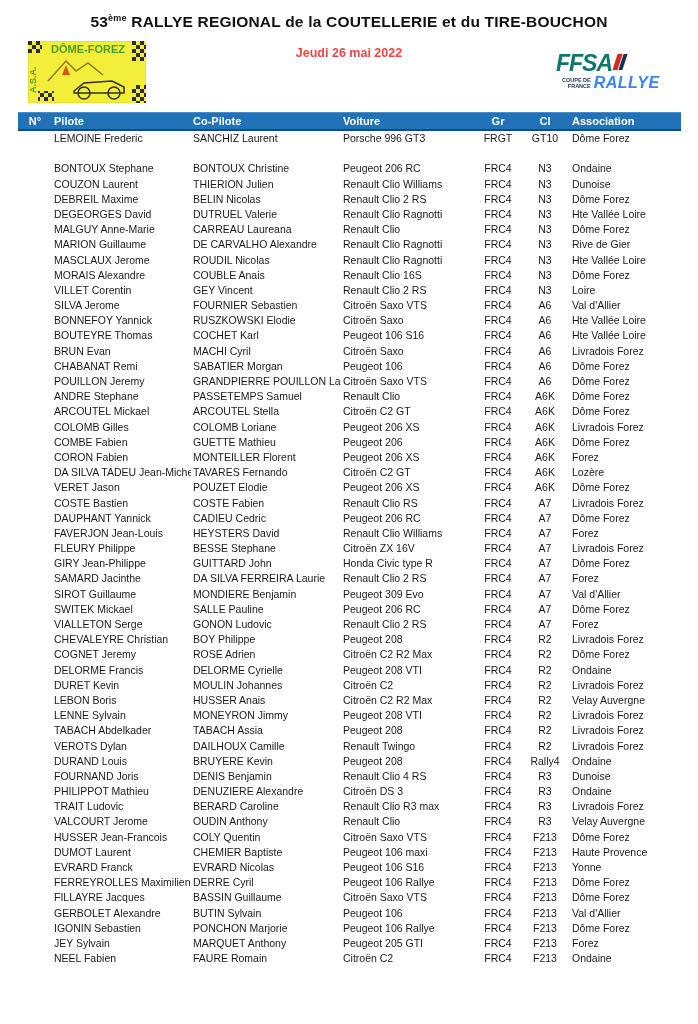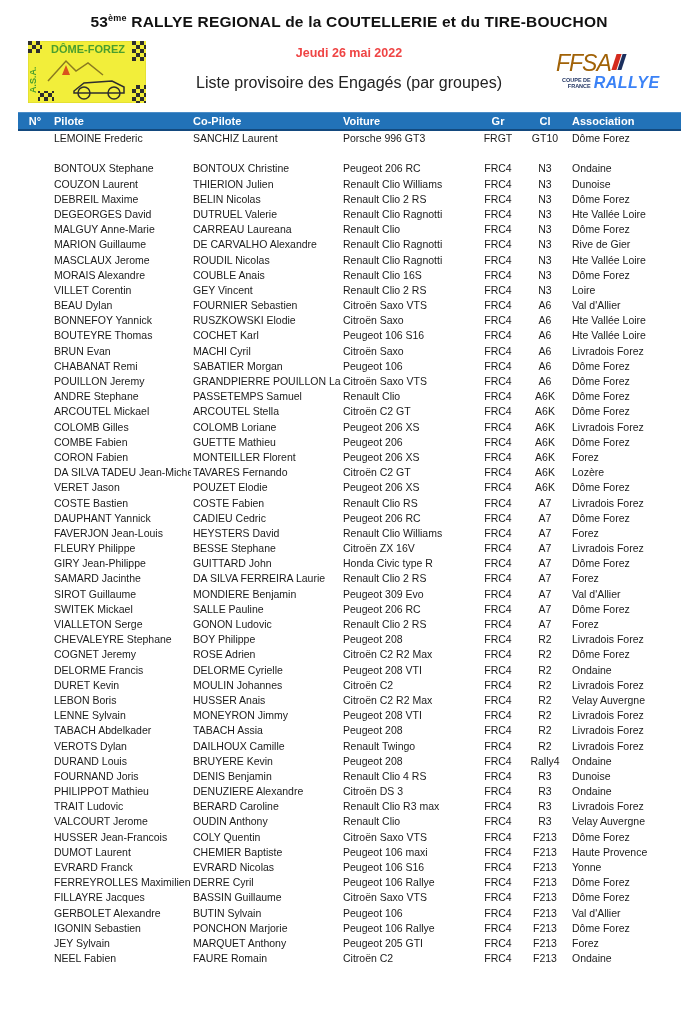--- a/index.html
+++ b/index.html
@@ -13,22 +13,22 @@
   .title sup { font-size: 9px; }
   .date-line { position: absolute; top: 46px; left: 0; width: 100%;
                text-align: center; font-size: 12.5px; font-weight: bold; color: #ef4444; }
   .subtitle { position: absolute; top: 74px; left: 0; width: 100%;
               text-align: center; font-size: 16px; font-weight: 400; color: #222; }
 
   .logo-left { position: absolute; left: 28px; top: 41px; width: 132px; height: 62px; }
   .logo-right { position: absolute; left: 556px; top: 52px; width: 120px; height: 46px;
                 text-align: left; }
   .ffsa-row { display: flex; align-items: flex-start; }
-  .ffsa-word { font-size: 23px; font-weight: 400; font-style: italic;
-               color: #a16207; letter-spacing: -1px; line-height: 22px; }
+  .ffsa-word { font-size: 23px; font-weight: 700; font-style: italic;
+               color: #0f766e; letter-spacing: -1px; line-height: 22px; }
   .ffsa-slash { display: inline-block; margin-left: 3px; margin-top: 2px; }
   .ffsa-slash .bar-red  { display:inline-block; width: 5px; height: 16px; background: #d42b1e; transform: skewX(-18deg); }
   .ffsa-slash .bar-blue { display:inline-block; width: 4px; height: 16px; background: #1b2f5e; transform: skewX(-18deg); margin-left: 1px; }
   .coupe-row { display: flex; align-items: center; margin-top: 1px; margin-left: 6px; }
   .coupe-small { font-size: 5.5px; font-weight: bold; color: #1b2f5e; line-height: 6px;
                  text-transform: uppercase; margin-right: 3px; text-align: right; }
   .rallye-word { font-size: 16px; font-weight: 900; font-style: italic; color: #3b82f6;
                  letter-spacing: 0.5px; line-height: 16px; }
 
   .table-wrap { position: absolute; left: 18px; top: 112px; width: 663px; }
@@ -86,21 +86,20 @@
     <div class="ffsa-row">
       <span class="ffsa-word">FFSA</span>
       <span class="ffsa-slash"><span class="bar-red"></span><span class="bar-blue"></span></span>
     </div>
     <div class="coupe-row">
       <span class="coupe-small"><span>COUPE DE</span><br><span>FRANCE</span></span>
       <span class="rallye-word">RALLYE</span>
     </div>
   </div>
 
-  <div class="subtitle">Liste provisoire des Engagés (par groupes)</div>
 
   <div class="table-wrap">
     <div class="thead">
       <div class="hcell h-num">N°</div>
       <div class="hcell h-pilote">Pilote</div>
       <div class="hcell h-copilote">Co-Pilote</div>
       <div class="hcell h-voiture">Voiture</div>
       <div class="hcell h-gr">Gr</div>
       <div class="hcell h-cl">Cl</div>
       <div class="hcell h-assoc">Association</div>
@@ -192,21 +191,21 @@
           <div class="cell c-num"></div>
           <div class="cell c-pilote">VILLET Corentin</div>
           <div class="cell c-copilote">GEY Vincent</div>
           <div class="cell c-voiture">Renault Clio 2 RS</div>
           <div class="cell c-gr">FRC4</div>
           <div class="cell c-cl">N3</div>
           <div class="cell c-assoc">Loire</div>
         </div>
         <div class="trow">
           <div class="cell c-num"></div>
-          <div class="cell c-pilote">BEAU Dylan</div>
+          <div class="cell c-pilote">SILVA Jerome</div>
           <div class="cell c-copilote">FOURNIER Sebastien</div>
           <div class="cell c-voiture">Citroën Saxo VTS</div>
           <div class="cell c-gr">FRC4</div>
           <div class="cell c-cl">A6</div>
           <div class="cell c-assoc">Val d'Allier</div>
         </div>
         <div class="trow">
           <div class="cell c-num"></div>
           <div class="cell c-pilote">BONNEFOY Yannick</div>
           <div class="cell c-copilote">RUSZKOWSKI Elodie</div>
@@ -390,21 +389,21 @@
           <div class="cell c-num"></div>
           <div class="cell c-pilote">VIALLETON Serge</div>
           <div class="cell c-copilote">GONON Ludovic</div>
           <div class="cell c-voiture">Renault Clio 2 RS</div>
           <div class="cell c-gr">FRC4</div>
           <div class="cell c-cl">A7</div>
           <div class="cell c-assoc">Forez</div>
         </div>
         <div class="trow">
           <div class="cell c-num"></div>
-          <div class="cell c-pilote">CHEVALEYRE Stephane</div>
+          <div class="cell c-pilote">CHEVALEYRE Christian</div>
           <div class="cell c-copilote">BOY Philippe</div>
           <div class="cell c-voiture">Peugeot 208</div>
           <div class="cell c-gr">FRC4</div>
           <div class="cell c-cl">R2</div>
           <div class="cell c-assoc">Livradois Forez</div>
         </div>
         <div class="trow">
           <div class="cell c-num"></div>
           <div class="cell c-pilote">COGNET Jeremy</div>
           <div class="cell c-copilote">ROSE Adrien</div>

